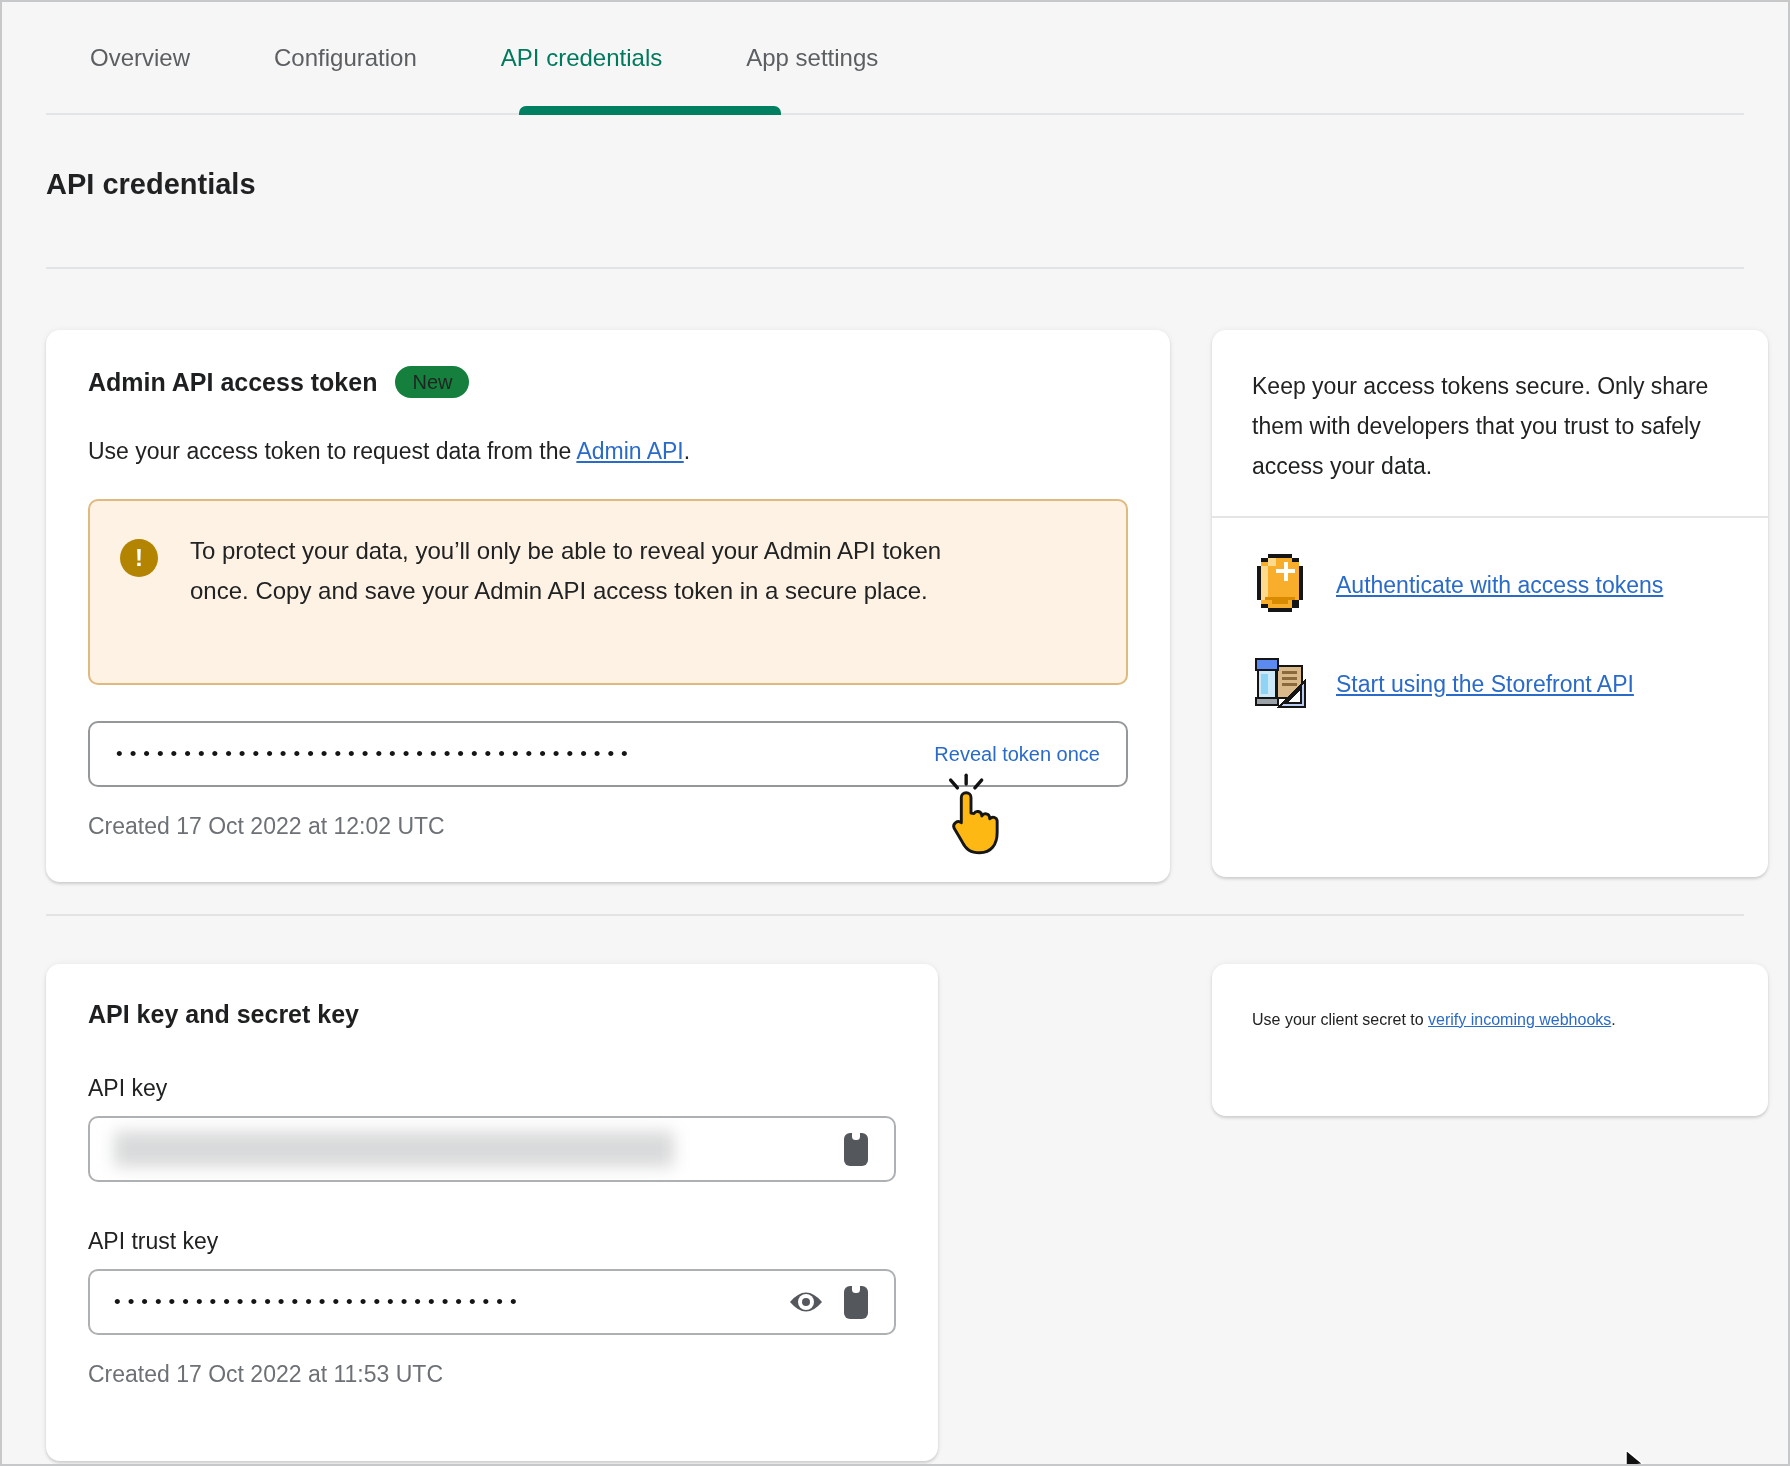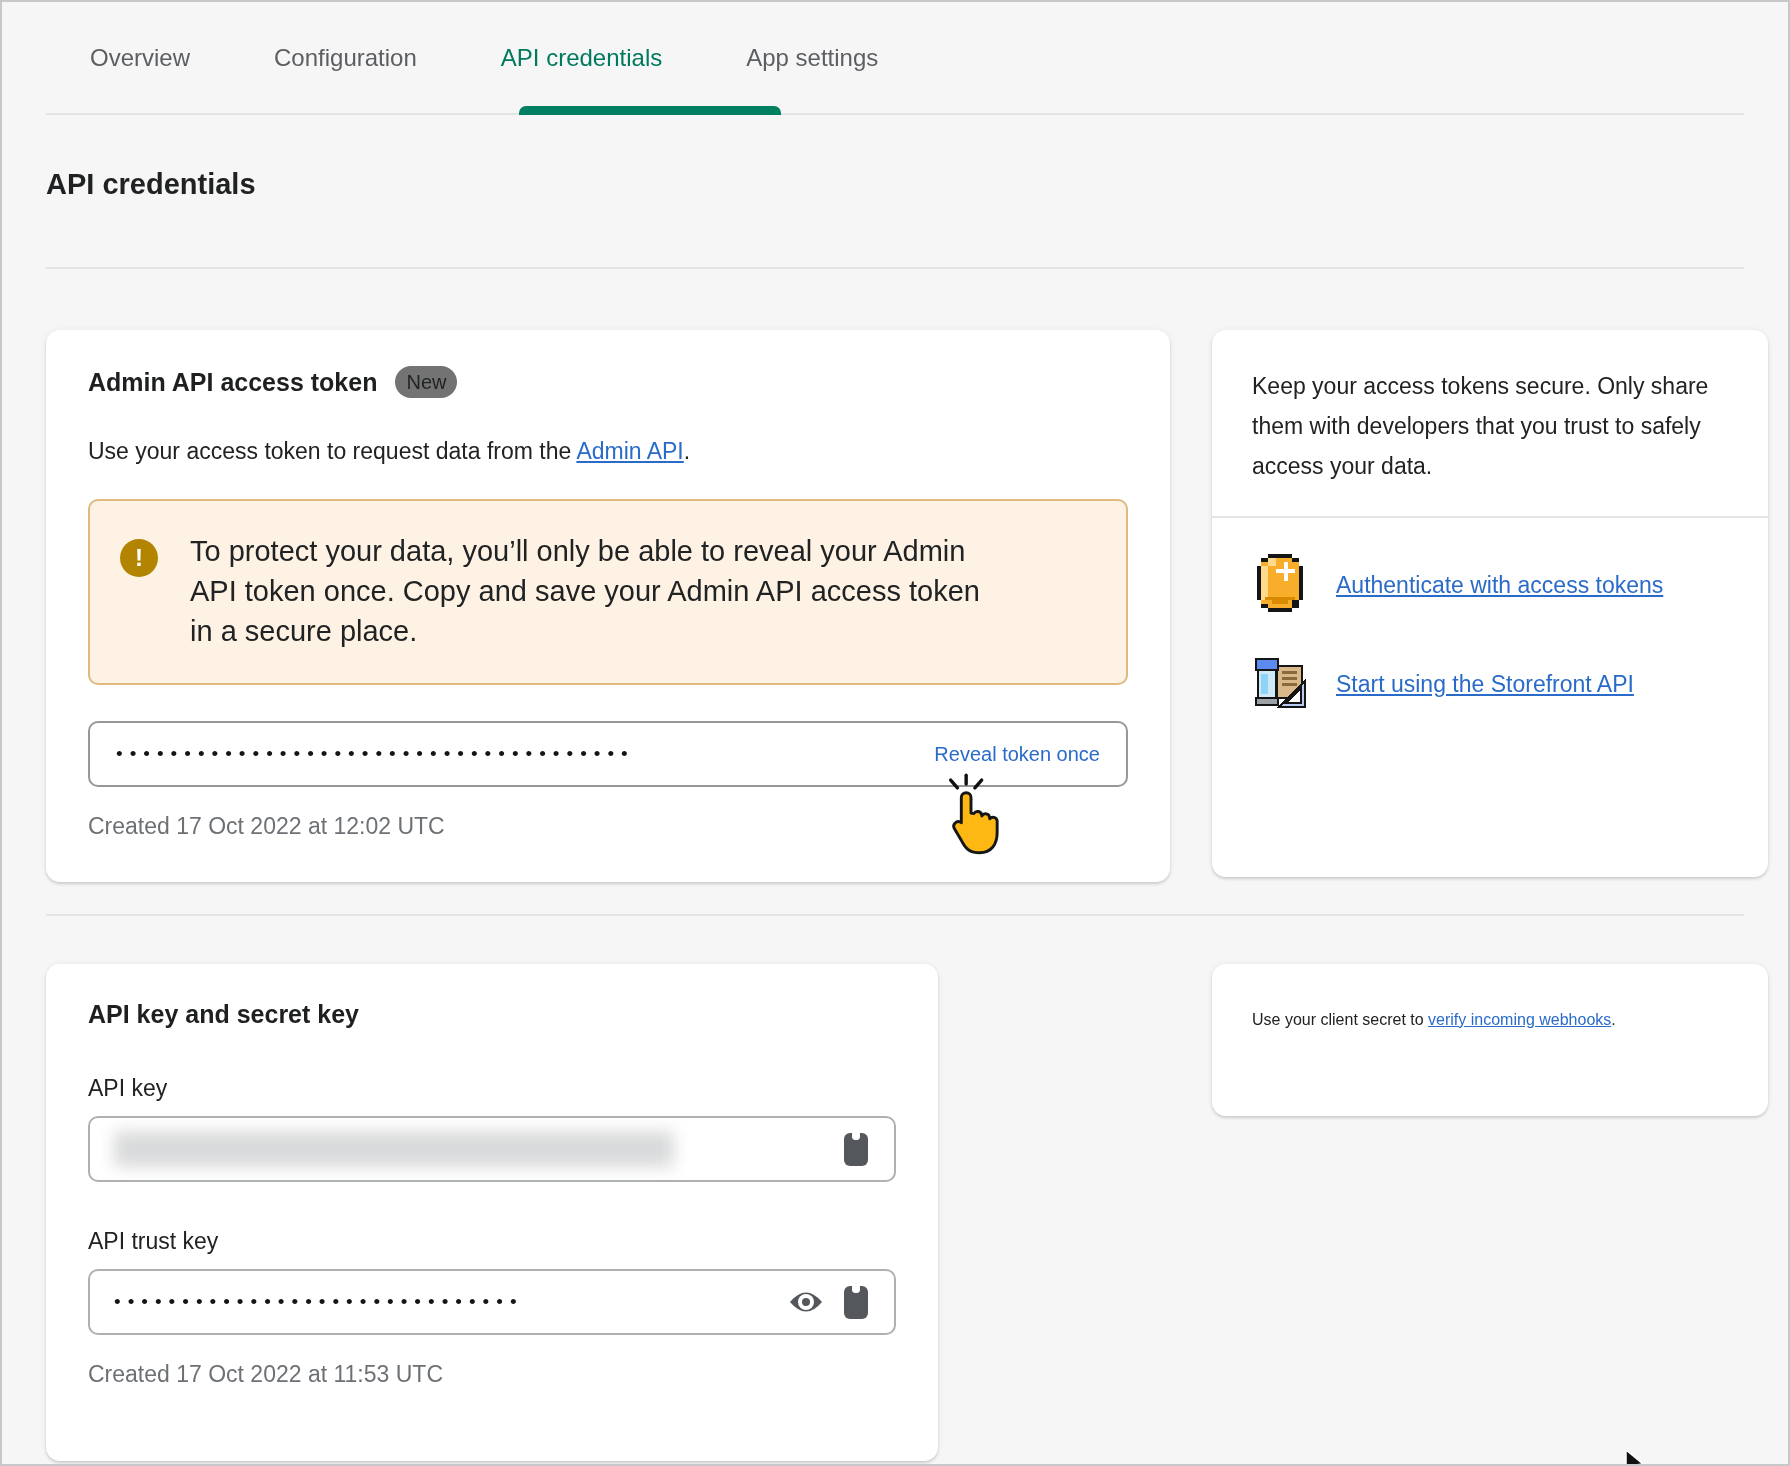--- a/index.html
+++ b/index.html
@@ -20,30 +20,30 @@
   .divider{position:absolute;left:44px;right:44px;height:2px;background:#e2e3e5;}
   
   .card{position:absolute;background:#fff;border-radius:14px;
         box-shadow:0 0 6px rgba(23,24,24,.06),0 2px 3px rgba(0,0,0,.14);}
   #card-token{left:44px;top:328px;width:1124px;height:552px;padding:36px 42px;}
   #card-help{left:1210px;top:328px;width:556px;height:547px;}
   #card-keys{left:44px;top:962px;width:892px;height:497px;padding:36px 42px;}
   #card-webhook{left:1210px;top:962px;width:556px;height:152px;padding:36px 40px;}
   .card h2{margin:0;font-size:25px;font-weight:700;color:#1d1f21;}
   .h2row{display:flex;align-items:center;gap:18px;}
-  .badge{background:#737373;color:#1f2422;font-size:20px;padding:6px 11px;border-radius:22px;line-height:1;}
+  .badge{background:#15803d;color:#1f2422;font-size:20px;padding:6px 17px;border-radius:22px;line-height:1;}
   .para{font-size:23px;line-height:39px;margin-top:34px;}
   a.lnk{color:#2a6bc9;text-decoration:underline;cursor:pointer;}
   a.lnk.nound{text-decoration:none;}
   
   .banner{margin-top:28px;background:#fdf2e3;border:2px solid #dfb97d;border-radius:10px;
           padding:30px 30px;display:flex;gap:32px;min-height:186px;}
   .warn-icon{flex:0 0 38px;width:38px;height:38px;border-radius:50%;background:#b28400;color:#fff;
              font-size:24px;font-weight:700;display:flex;align-items:center;justify-content:center;margin-top:8px;}
-  .banner-text{font-size:29px;line-height:40px;max-width:790px;}
+  .banner-text{font-size:24px;line-height:40px;max-width:790px;}
   
   .fieldbox{margin-top:36px;height:66px;border:2px solid #95989b;border-radius:10px;background:#fff;
             display:flex;align-items:center;padding:0 26px;position:relative;}
   .dots{font-size:19px;letter-spacing:7px;color:#141517;white-space:nowrap;overflow:hidden;flex:1;}
   .reveal{font-size:20px;margin-left:auto;white-space:nowrap;text-align:right;}
   .created{margin-top:26px;font-size:23px;color:#6d7175;}
   .inputbox{margin-top:14px;height:66px;border:2px solid #aeb1b4;border-radius:10px;background:#fff;
             display:flex;align-items:center;padding:0 24px;position:relative;}
   .blurbar{width:560px;height:36px;background:#d9dadb;border-radius:4px;filter:blur(8px);}
   .field-label{font-size:23px;margin-top:46px;color:#202223;}

